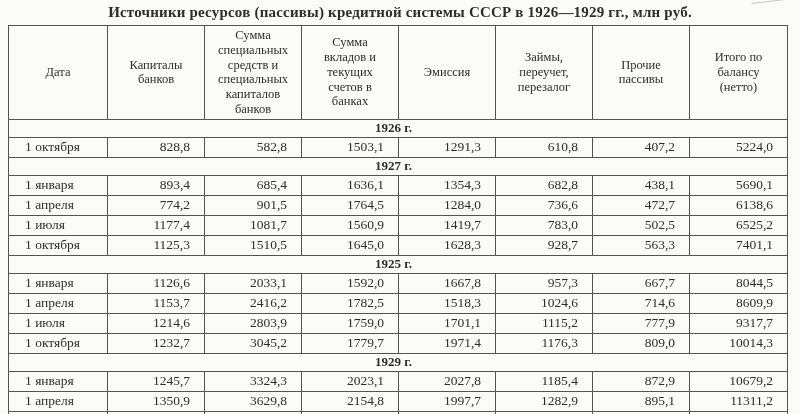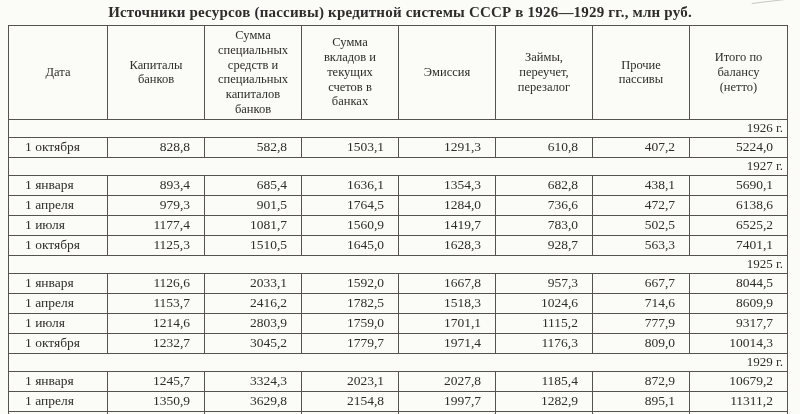--- a/index.html
+++ b/index.html
@@ -42,22 +42,23 @@
     text-align: center;
     vertical-align: middle;
     padding: 2px 11px;
     height: 76px;
     background: #fbfbf8;
   }
   .tbl td { font-size: 13.5px; white-space: nowrap; }
   td.year {
     height: 13px;
     font-size: 13px;
-    padding: 0 4px 1px 4px;
-    text-align: right;
+    padding: 0 13px 1px 4px;
+    text-align: center;
+    font-weight: bold;
   }
   td.date {
     height: 17px;
     padding: 1px 2px 1px 16px;
     text-align: left;
   }
   td.num {
     text-align: right;
     padding: 1px 14px 1px 2px;
   }
@@ -113,21 +114,21 @@
           <td class="num">893,4</td>
           <td class="num">685,4</td>
           <td class="num">1636,1</td>
           <td class="num">1354,3</td>
           <td class="num">682,8</td>
           <td class="num">438,1</td>
           <td class="num">5690,1</td>
         </tr>
         <tr>
           <td class="date">1 апреля</td>
-          <td class="num">979,3</td>
+          <td class="num">774,2</td>
           <td class="num">901,5</td>
           <td class="num">1764,5</td>
           <td class="num">1284,0</td>
           <td class="num">736,6</td>
           <td class="num">472,7</td>
           <td class="num">6138,6</td>
         </tr>
         <tr>
           <td class="date">1 июля</td>
           <td class="num">1177,4</td>

